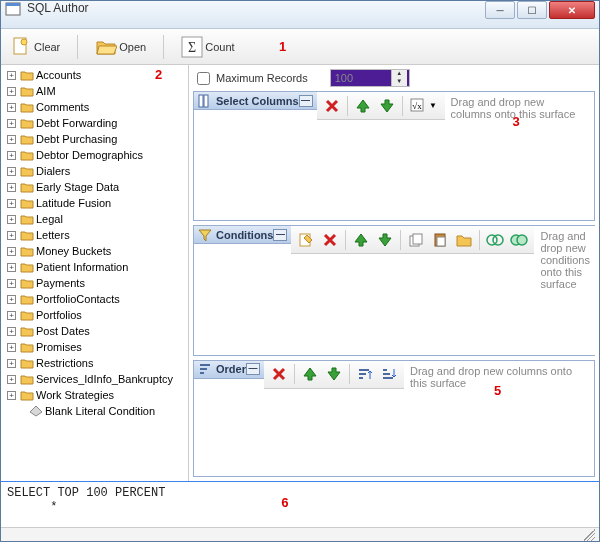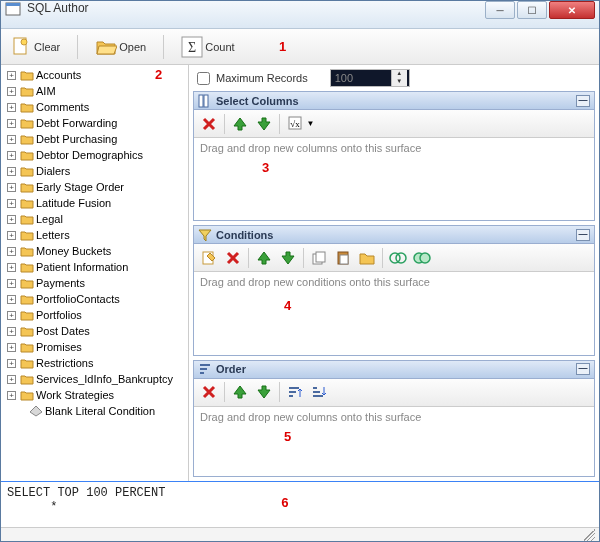--- a/index.html
+++ b/index.html
@@ -110,39 +110,39 @@
     position: relative;
   }
   .optrow {
     display: flex; align-items: center; gap: 6px;
     height: 18px; padding-left: 4px;
     font-size: 11px; color: #333;
   }
   .optrow input[type=checkbox] { margin: 0; }
   .spin {
     display: inline-flex; align-items: center;
-    border: 1px solid #bbb; background: #0f172a;
+    border: 1px solid #bbb; background: #4c1d95;
     height: 18px; width: 80px;
   }
   .spin input {
     border: none; background: transparent; width: 60px;
     font-size: 11px; padding: 0 4px; color: #888;
   }
   .spin .spbtns {
     width: 16px; display: flex; flex-direction: column;
     border-left: 1px solid #bbb;
   }
   .spin .spbtns div {
     height: 8px; font-size: 6px; line-height: 6px;
     text-align: center; background: #eee; cursor: pointer;
   }
   .panel {
     margin-top: 4px;
     border: 1px solid #9aaed0;
-    display: flex; flex-direction: column;
+    display: flex; flex-direction: row;
     position: relative;
   }
   .panel-hdr {
     height: 18px;
     background: linear-gradient(#dfe9f7,#b8cde9);
     border-bottom: 1px solid #9aaed0;
     display: flex; align-items: center;
     padding: 0 4px; font-weight: bold; font-size: 11px;
     color: #2a3a55;
   }
@@ -305,21 +305,21 @@
             <span class="foldico"><svg viewBox="0 0 14 12">
                 <path d="M1 3h4l1 1h7v7H1z" fill="#f4c555" stroke="#b8882a"></path>
               </svg></span>
             <span>Dialers</span>
           </div>
           <div class="tree-node">
             <span class="exp">+</span>
             <span class="foldico"><svg viewBox="0 0 14 12">
                 <path d="M1 3h4l1 1h7v7H1z" fill="#f4c555" stroke="#b8882a"></path>
               </svg></span>
-            <span>Early Stage Order</span>
+            <span>Early Stage Data</span>
           </div>
           <div class="tree-node">
             <span class="exp">+</span>
             <span class="foldico"><svg viewBox="0 0 14 12">
                 <path d="M1 3h4l1 1h7v7H1z" fill="#f4c555" stroke="#b8882a"></path>
               </svg></span>
             <span>Latitude Fusion</span>
           </div>
           <div class="tree-node">
             <span class="exp">+</span>

